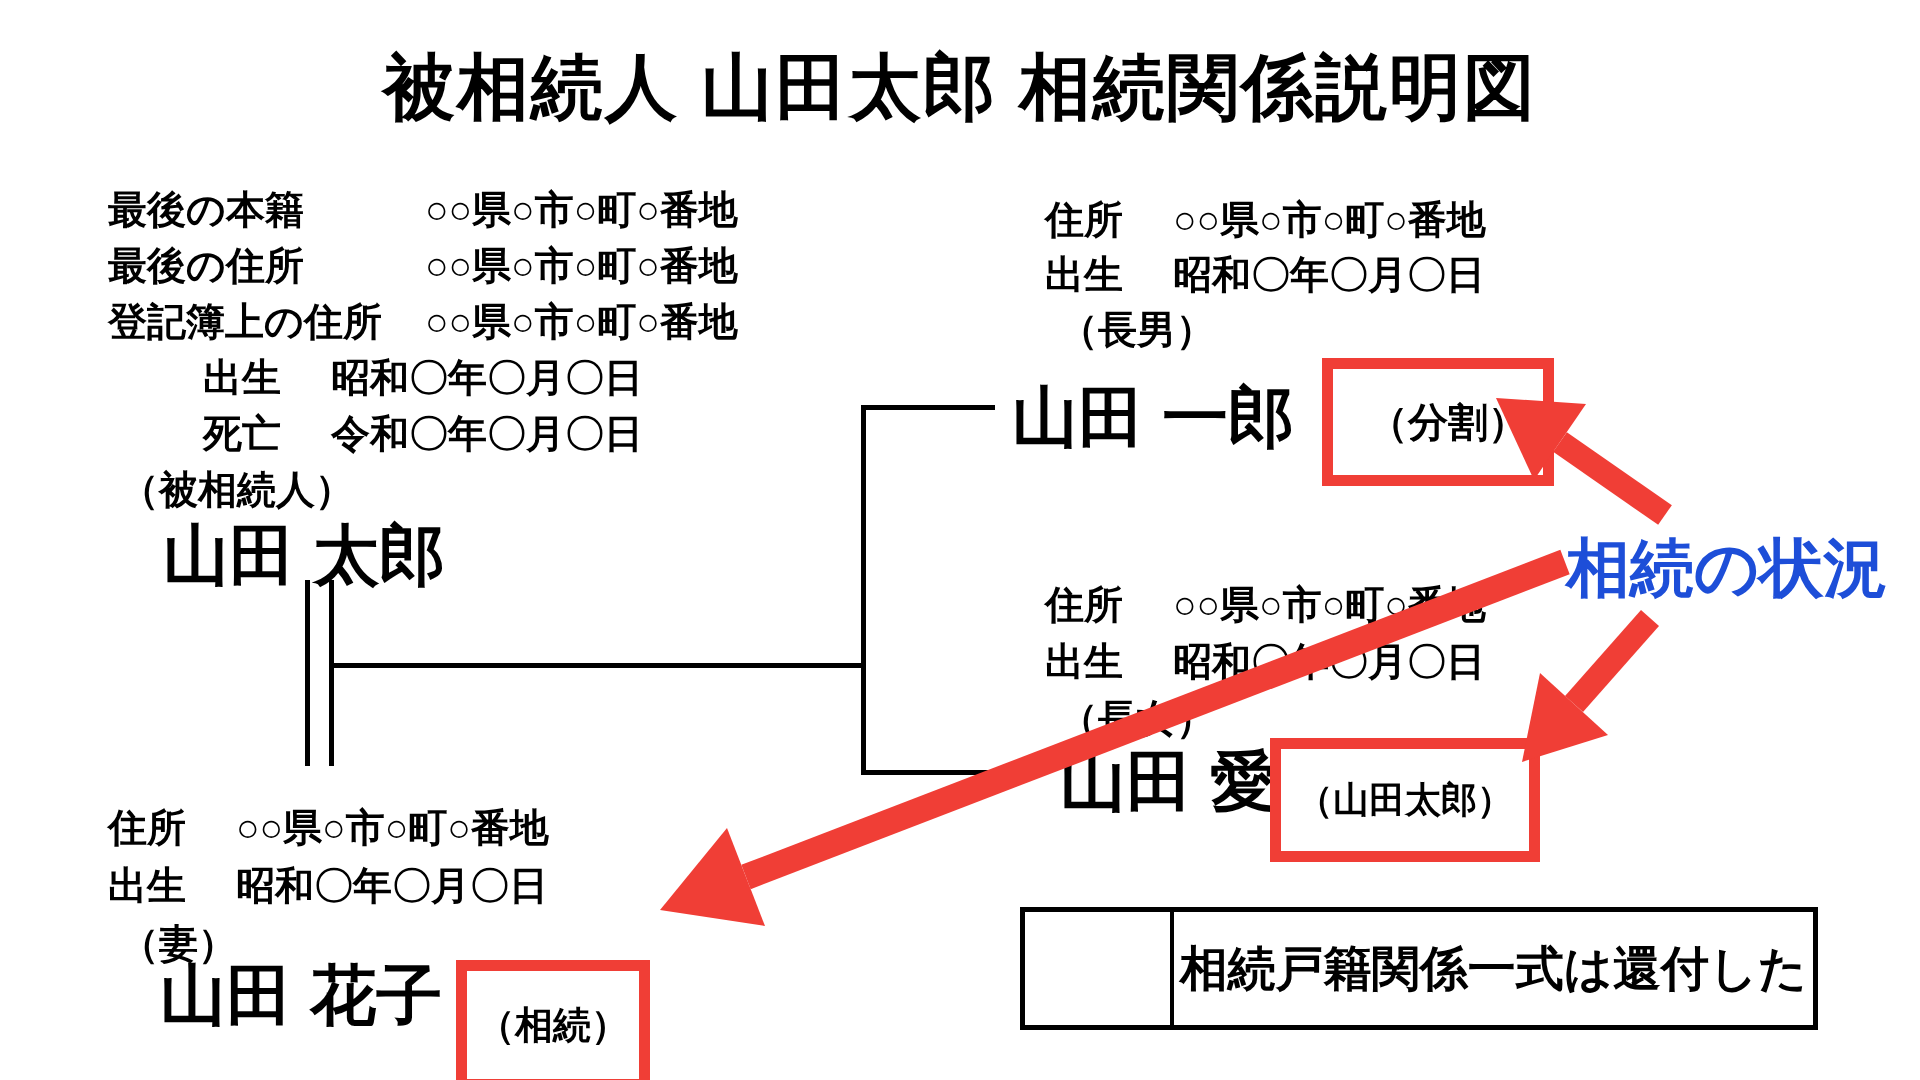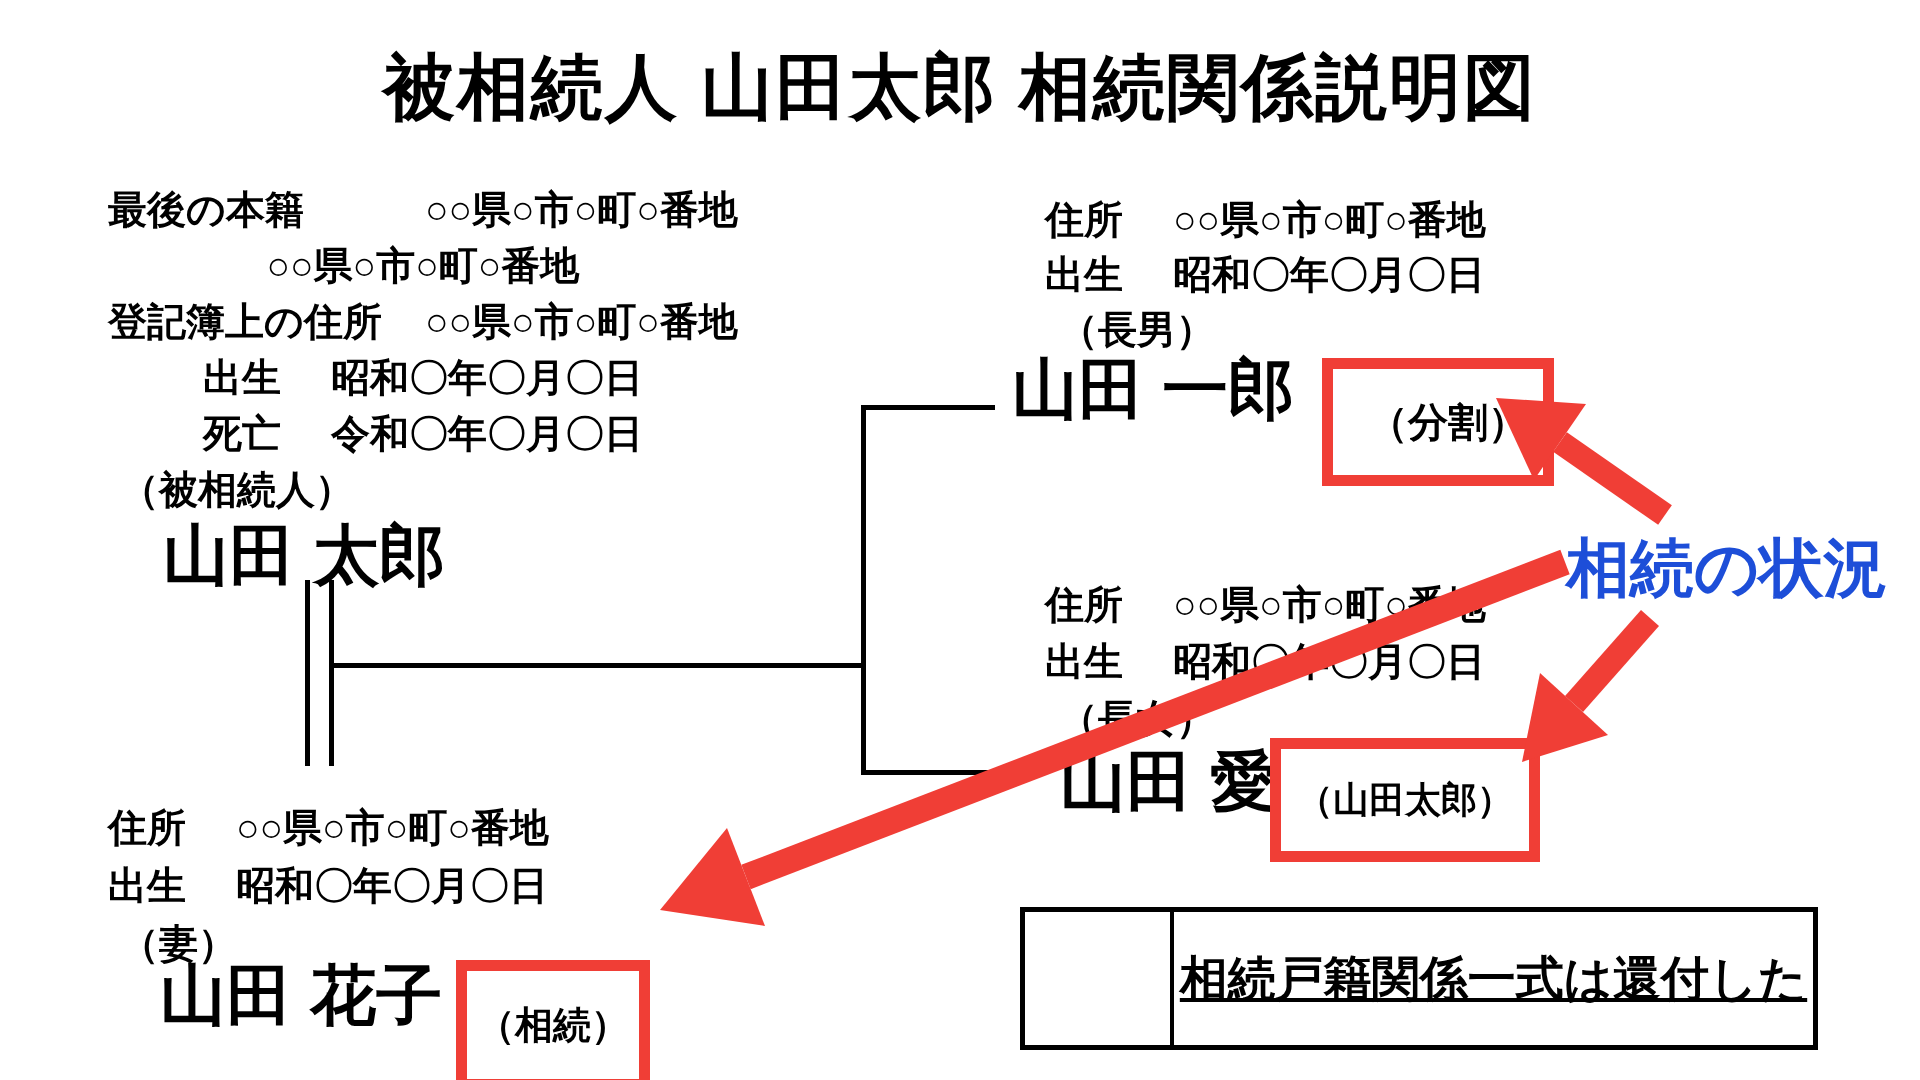--- a/index.html
+++ b/index.html
@@ -33,22 +33,22 @@
     position:absolute;background:#fff;border:11px solid #F03E36;
     display:flex;align-items:center;justify-content:center;
     color:#000;white-space:nowrap;z-index:3;
   }
   
   .annotation{
     position:absolute;font-size:64px;color:#1d4ed8;white-space:nowrap;z-index:6;line-height:1.0;
   }
   
   .return-table{
-    position:absolute;left:1020px;top:907px;width:798px;height:143px;
-    border:5px solid #000;display:flex;background:#fff;box-sizing:border-box;text-decoration:underline;
+    position:absolute;left:1020px;top:907px;width:798px;height:123px;
+    border:5px solid #000;display:flex;background:#fff;box-sizing:border-box;
   }
   .return-table .check-cell{flex:0 0 145px;border-right:4px solid #000;}
   .return-table .note-cell{
     flex:1 1 auto;display:flex;align-items:center;justify-content:center;
     font-size:48px;white-space:nowrap;
   }
   
   .arrow-layer{position:absolute;left:0;top:0;width:1920px;height:1080px;z-index:5;pointer-events:none;}
 </style>
 </head>
@@ -57,20 +57,21 @@
 <div class="canvas">
 
   <div class="title">被相続人 山田太郎 相続関係説明図</div>
 
   <div class="person-block" style="left:108px;top:190px;">
     <div class="info-row row-h56">
       <span class="info-label lbl-wide">最後の本籍</span>
       <span class="info-value">○○県○市○町○番地</span>
     </div>
     <div class="info-row row-h56">
+      <span class="info-label lbl-wide">最後の住所</span>
       <span class="info-value">○○県○市○町○番地</span>
     </div>
     <div class="info-row row-h56">
       <span class="info-label lbl-wide">登記簿上の住所</span>
       <span class="info-value">○○県○市○町○番地</span>
     </div>
     <div class="info-row row-h56">
       <span class="info-label lbl-narrow">出生</span>
       <span class="info-value">昭和〇年〇月〇日</span>
     </div>
@@ -102,21 +103,21 @@
     <div class="info-row row-h55">
       <span class="info-label lbl-narrow">住所</span>
       <span class="info-value">○○県○市○町○番地</span>
     </div>
     <div class="info-row row-h55">
       <span class="info-label lbl-narrow">出生</span>
       <span class="info-value">昭和〇年〇月〇日</span>
     </div>
     <div class="role-line" style="margin-left:14px;">（長男）</div>
   </div>
-  <div class="big-name abs" style="left:1012px;top:356px;">山田 一郎</div>
+  <div class="big-name abs" style="left:1012px;top:384px;">山田 一郎</div>
   <div class="status-box" style="left:1322px;top:358px;width:190px;height:106px;font-size:40px;padding-left:20px;">
     <span>（分割）</span>
   </div>
 
   <div class="person-block" style="left:1045px;top:585px;">
     <div class="info-row row-h57">
       <span class="info-label lbl-narrow">住所</span>
       <span class="info-value">○○県○市○町○番地</span>
     </div>
     <div class="info-row row-h57">

